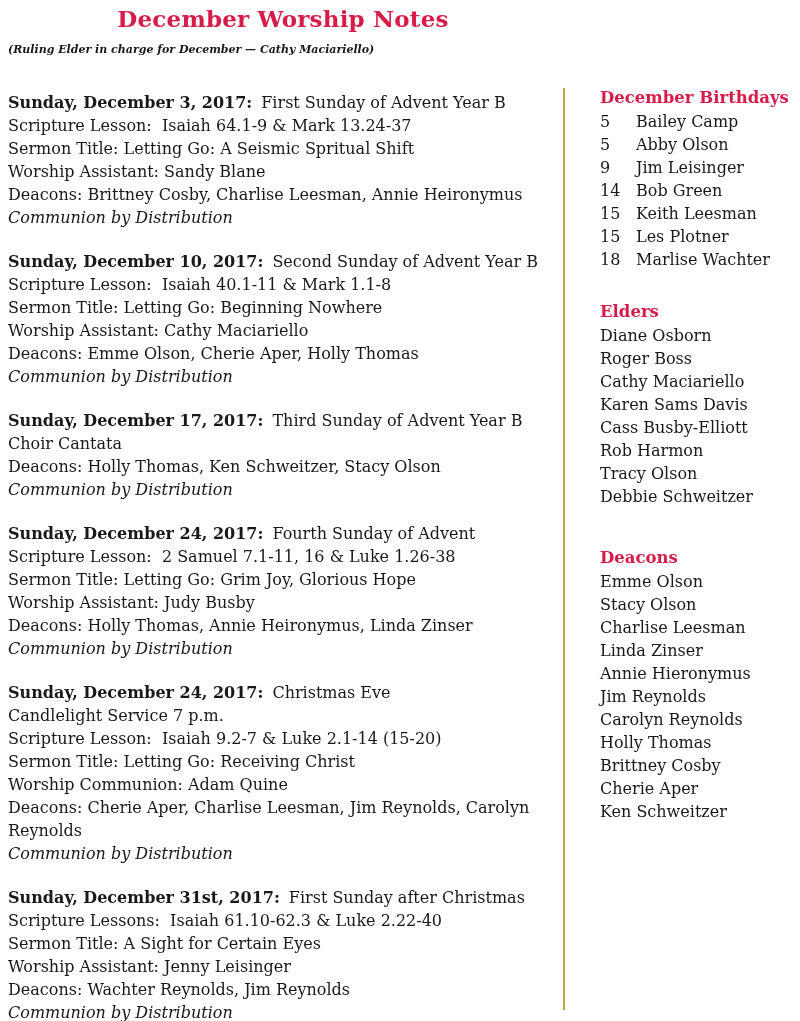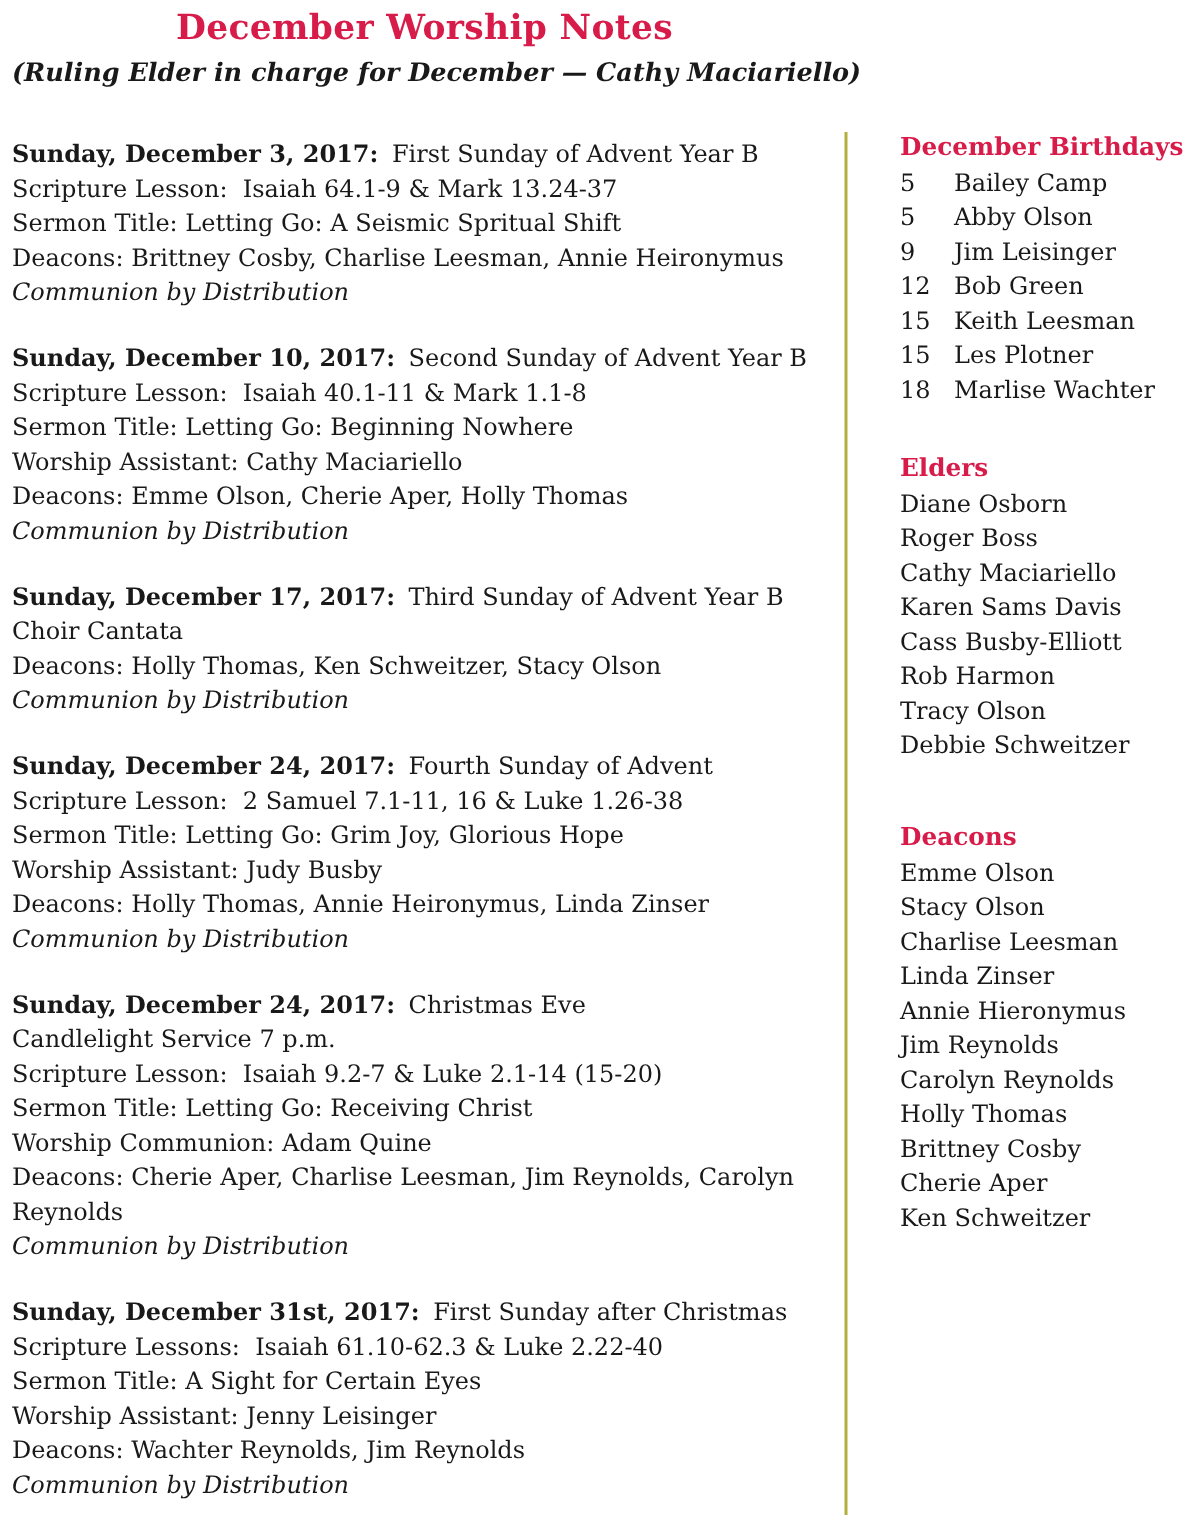--- a/index.html
+++ b/index.html
@@ -17,21 +17,21 @@
   .page{position:absolute;inset:0;border-radius:27px;}
 
   
   .main-col{position:absolute;left:8px;top:6px;width:550px;}
   .page-title{
     text-align:center;color:var(--accent);
     font-size:23px;font-weight:bold;line-height:26px;
     letter-spacing:.2px;
   }
   .page-subtitle{
-    margin-top:7px;font-size:17px;font-weight:bold;font-style:italic;
+    margin-top:7px;font-size:11px;font-weight:bold;font-style:italic;
     line-height:21px;white-space:nowrap;
   }
   .services{margin-top:31px;}
   .service{font-size:16px;line-height:23px;margin-bottom:21px;}
   .service-heading{white-space:pre-wrap;}
   .svc-date{font-weight:bold;}
   .svc-title{margin-left:9px;}
   .service-line{white-space:pre-wrap;}
   .service-note{font-style:italic;}
 
@@ -59,20 +59,21 @@
 <div class="page">
 
   <div class="main-col">
     <div class="page-title">December Worship Notes</div>
     <div class="page-subtitle">(Ruling Elder in charge for December — Cathy Maciariello)</div>
     <div class="services" id="services">
         <div class="service">
           <div class="service-heading"><span class="svc-date">Sunday, December 3, 2017:</span><span class="svc-title">First Sunday of Advent Year B</span></div>
           <div class="service-line">Scripture Lesson:  Isaiah 64.1-9 &amp; Mark 13.24-37</div>
           <div class="service-line">Sermon Title: Letting Go: A Seismic Spritual Shift</div>
+          <div class="service-line">Worship Assistant: Sandy Blane</div>
           <div class="service-line">Deacons: Brittney Cosby, Charlise Leesman, Annie Heironymus</div>
           <div class="service-note">Communion by Distribution</div>
         </div>
         <div class="service">
           <div class="service-heading"><span class="svc-date">Sunday, December 10, 2017:</span><span class="svc-title">Second Sunday of Advent Year B</span></div>
           <div class="service-line">Scripture Lesson:  Isaiah 40.1-11 &amp; Mark 1.1-8</div>
           <div class="service-line">Sermon Title: Letting Go: Beginning Nowhere</div>
           <div class="service-line">Worship Assistant: Cathy Maciariello</div>
           <div class="service-line">Deacons: Emme Olson, Cherie Aper, Holly Thomas</div>
           <div class="service-note">Communion by Distribution</div>
@@ -123,21 +124,21 @@
           </div>
           <div class="birthday-row">
             <span class="birthday-day">5</span>
             <span class="birthday-name">Abby Olson</span>
           </div>
           <div class="birthday-row">
             <span class="birthday-day">9</span>
             <span class="birthday-name">Jim Leisinger</span>
           </div>
           <div class="birthday-row">
-            <span class="birthday-day">12</span>
+            <span class="birthday-day">14</span>
             <span class="birthday-name">Bob Green</span>
           </div>
           <div class="birthday-row">
             <span class="birthday-day">15</span>
             <span class="birthday-name">Keith Leesman</span>
           </div>
           <div class="birthday-row">
             <span class="birthday-day">15</span>
             <span class="birthday-name">Les Plotner</span>
           </div>

